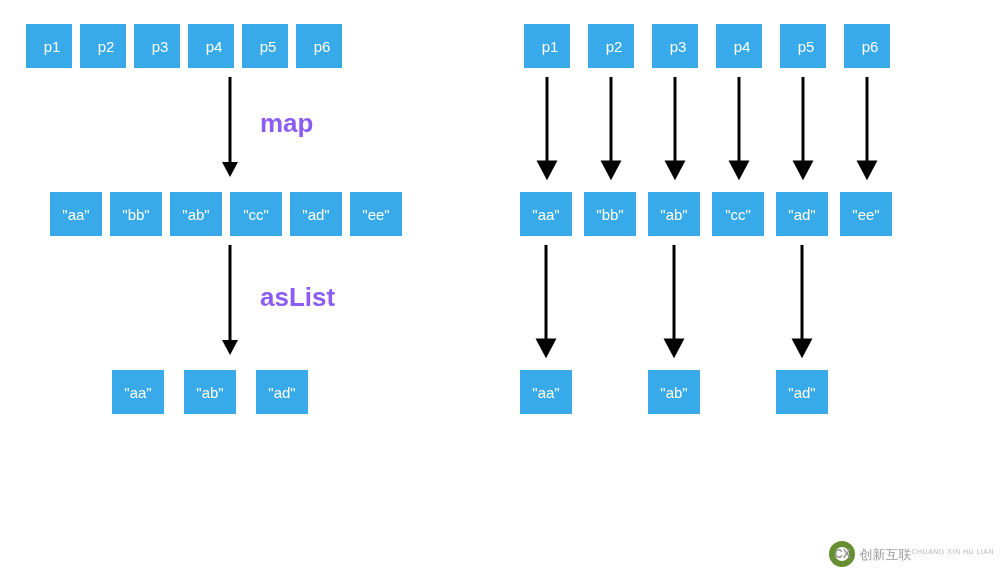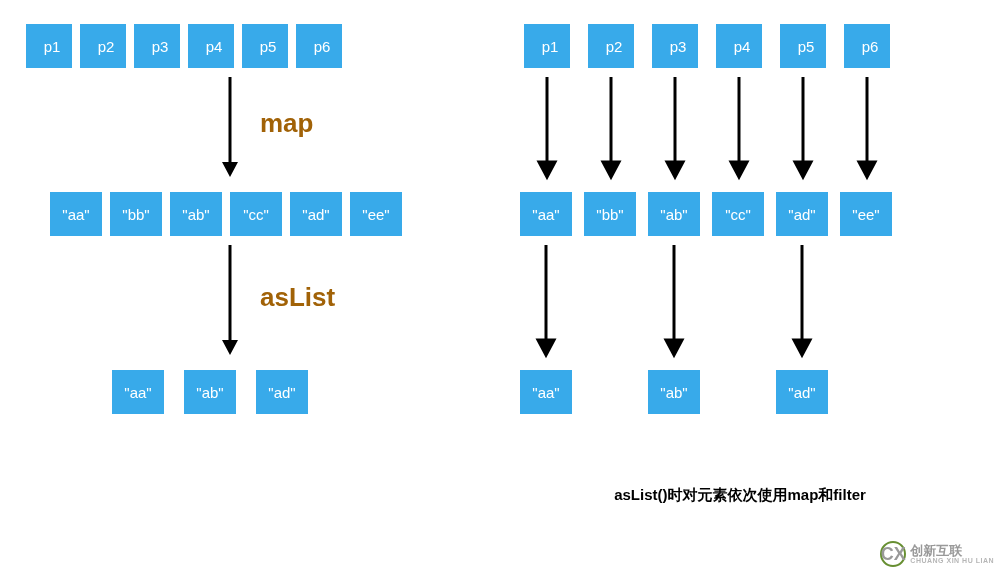--- a/index.html
+++ b/index.html
@@ -36,49 +36,49 @@
     align-items: center;
     justify-content: center;
     height: 44px;
   }
   .box.small { width: 46px; padding-left: 6px; }
   .box.med { width: 52px; }
   .op-label {
     position: absolute;
     font-weight: 800;
     font-size: 26px;
-    color: #a16207;
+    color: #8b5cf6;
   }
   .caption {
     position: absolute;
     font-size: 15px;
     font-weight: 600;
     color: #000;
     text-align: center;
     width: 100%;
   }
   .watermark {
     position: absolute;
     right: 6px;
     bottom: 6px;
     display: flex;
     align-items: center;
     gap: 4px;
     opacity: 0.85;
   }
   .watermark .logo {
     width: 26px; height: 26px;
-    border: 2px solid #4d7c0f;
+    border: 6px solid #4d7c0f;
     border-radius: 50%;
     display:flex; align-items:center; justify-content:center;
-    font-size:18px; color:#888; font-weight:bold;
+    font-size:12px; color:#888; font-weight:bold;
   }
   .watermark .wm-text {
-    font-size: 13px; color:#888; font-weight:bold;
-    display:flex; flex-direction:column; line-height:1;
+    font-size: 13px; color:#888; font-weight:normal;
+    display:flex; flex-direction:row; line-height:1;
   }
   .watermark .wm-sub { font-size:7px; color:#aaa; letter-spacing:0.5px;}
 </style>
 </head>
 <body>
 
 <div class="columns">
 
   <div class="col col-left">
 
@@ -167,21 +167,20 @@
           <polygon points="282,115 274,100 290,100"></polygon>
       </g>
     </svg>
 
     <div class="row" style="left:40px; top:370px; gap:76px;">
       <div class="box med">"aa"</div>
       <div class="box med">"ab"</div>
       <div class="box med">"ad"</div>
     </div>
 
-    <div class="caption" style="top:486px; left:0;">asList()时对元素依次使用map和filter</div>
   </div>
 </div>
 
 <div class="watermark">
   <div class="logo">CX</div>
   <div class="wm-text">
     <span>创新互联</span>
     <span class="wm-sub">CHUANG XIN HU LIAN</span>
   </div>
 </div>

